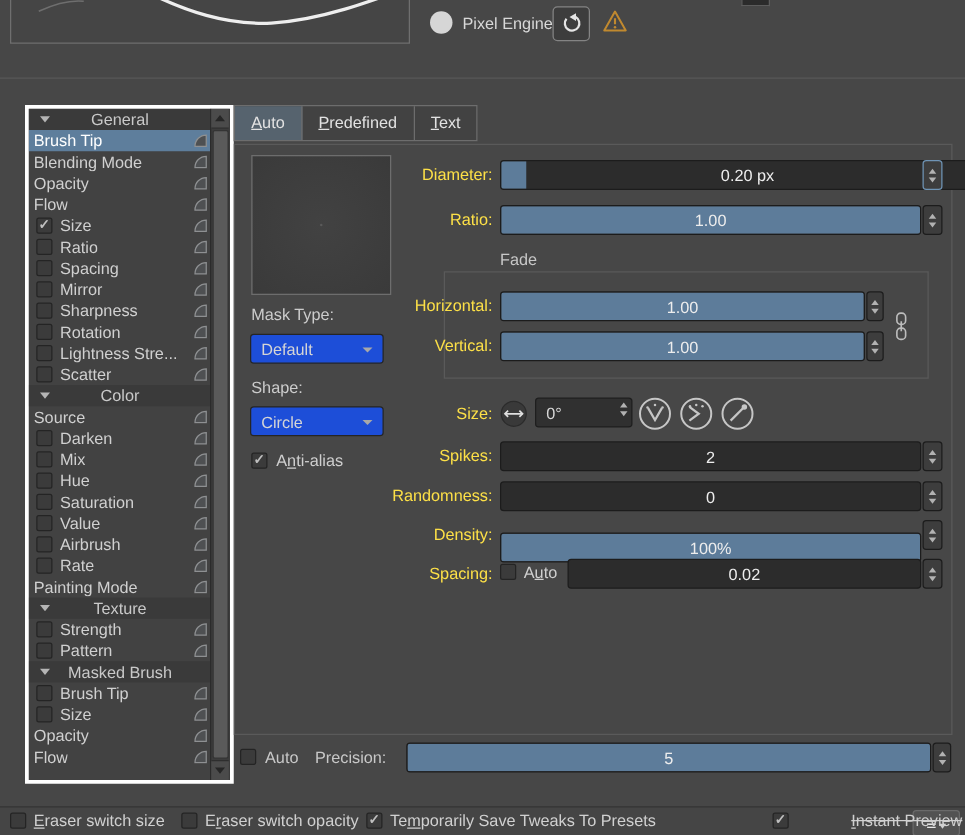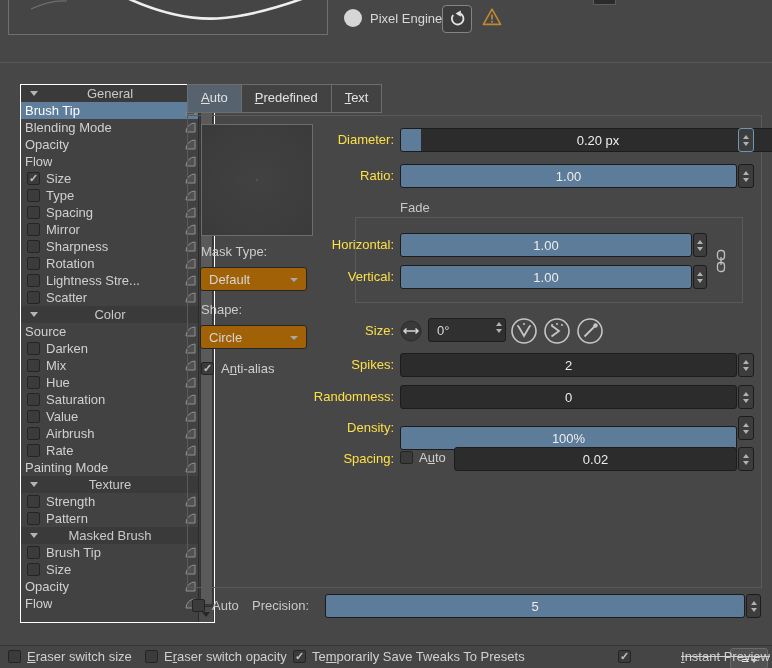--- a/index.html
+++ b/index.html
@@ -12,21 +12,21 @@
   .preview-box{left:8px;top:-16px;width:318px;height:49px;border:1px solid #6f6f6f;background:#454545;}
   .top-divider{left:0;top:62px;width:772px;height:1px;background:#585858;}
   .engine-dot{left:344px;top:9px;width:18px;height:18px;border-radius:50%;background:#d6d6d6;}
   .engine-label{left:370px;top:11px;color:#d8d8d8;}
   .reload-btn{left:442px;top:5px;width:28px;height:26px;border:1px solid #848484;border-radius:4px;
               background:#3d3d3d;display:flex;align-items:center;justify-content:center;}
   .warning{left:482px;top:7px;}
   .notch{left:593px;top:0;width:21px;height:4px;background:#2b2b2b;border:1px solid #5c5c5c;border-top:none;}
 
   
-  .list{left:20px;top:84px;width:161px;height:537px;border:1px solid #ffffff;background:#424242;overflow:hidden;padding-left:32px;}
+  .list{left:20px;top:84px;width:161px;height:537px;border:3px solid #ffffff;background:#424242;overflow:hidden;}
   .list-rows{position:absolute;left:0;top:0;right:15px;}
   .srow{position:relative;height:17px;display:flex;align-items:center;padding-left:4px;white-space:nowrap;
         color:#d0d0d0;}
   .srow.header{justify-content:center;background:#3a3a3a;color:#c9c9c9;padding-left:0;}
   .srow.selected{background:#5e7e9c;color:#fff;}
   .tri{position:absolute;left:9px;top:6px;width:0;height:0;border-left:4px solid transparent;
        border-right:4px solid transparent;border-top:5px solid #b5b5b5;}
   .srow .cb{margin-right:6px;margin-left:2px;}
   .curl{position:absolute;right:3px;top:3px;}
   .srow .lbl{overflow:hidden;text-overflow:ellipsis;max-width:118px;}
@@ -44,21 +44,21 @@
   .tab{padding:0 13px;line-height:26px;border-right:1px solid #6d6d6d;color:#e2e2e2;cursor:default;}
   .tab:last-child{border-right:none;}
   .tab.selected{background:#56636e;}
 
   
   .panel{left:187px;top:115px;width:573px;height:471px;border:1px solid #5a5a5a;}
   .brush-preview{position:absolute;left:13px;top:8px;width:110px;height:110px;border:1px solid #6d6d6d;
                  background:radial-gradient(circle at 50% 50%, #424242 0%, #3a3a3a 100%);}
   .dot{position:absolute;left:54px;top:54px;width:2px;height:2px;background:#5a5a5a;border-radius:50%;}
   .side-label{position:absolute;left:13px;color:#cccccc;}
-  .dropdown{position:absolute;left:12px;width:107px;height:24px;background:#a16207;border:1px solid #252525;
+  .dropdown{position:absolute;left:12px;width:107px;height:24px;background:#1d4ed8;border:1px solid #252525;
             border-radius:3px;display:flex;align-items:center;padding:0 8px;box-sizing:border-box;color:#d5d5d5;}
   .dd-arrow{position:absolute;right:8px;top:10px;width:0;height:0;border-left:4px solid transparent;
             border-right:4px solid transparent;border-top:4px solid #a8a8a8;}
   .cb{display:inline-flex;width:13px;height:13px;background:#3b3b3b;border:1px solid #242424;border-radius:2px;
       align-items:center;justify-content:center;color:#c0c0c0;font-size:11px;font-weight:bold;line-height:1;
       box-sizing:border-box;flex:none;}
   .plabel{position:absolute;left:6px;width:200px;text-align:right;color:#fde047;}
   .slider{position:absolute;height:24px;background:#2c2c2c;border:1px solid #1c1c1c;border-radius:3px;
           overflow:hidden;box-sizing:border-box;}
   .slider .fill{position:absolute;left:0;top:0;bottom:0;background:#5d7c9a;}
@@ -149,21 +149,21 @@
         </div>
         <div class="srow">
           <span class="cb">✓</span>
           <span class="lbl">Size</span>
           <svg class="curl" width="11" height="11" viewBox="0 0 11 11">
             <path d="M1 10 A 9 9 0 0 1 10 1 L10 10 Z" fill="#4e5052" stroke="#8e9092" stroke-width="1"></path>
           </svg>
         </div>
         <div class="srow">
           <span class="cb"></span>
-          <span class="lbl">Type</span>
+          <span class="lbl">Ratio</span>
           <svg class="curl" width="11" height="11" viewBox="0 0 11 11">
             <path d="M1 10 A 9 9 0 0 1 10 1 L10 10 Z" fill="#4e5052" stroke="#8e9092" stroke-width="1"></path>
           </svg>
         </div>
         <div class="srow">
           <span class="cb"></span>
           <span class="lbl">Spacing</span>
           <svg class="curl" width="11" height="11" viewBox="0 0 11 11">
             <path d="M1 10 A 9 9 0 0 1 10 1 L10 10 Z" fill="#4e5052" stroke="#8e9092" stroke-width="1"></path>
           </svg>

